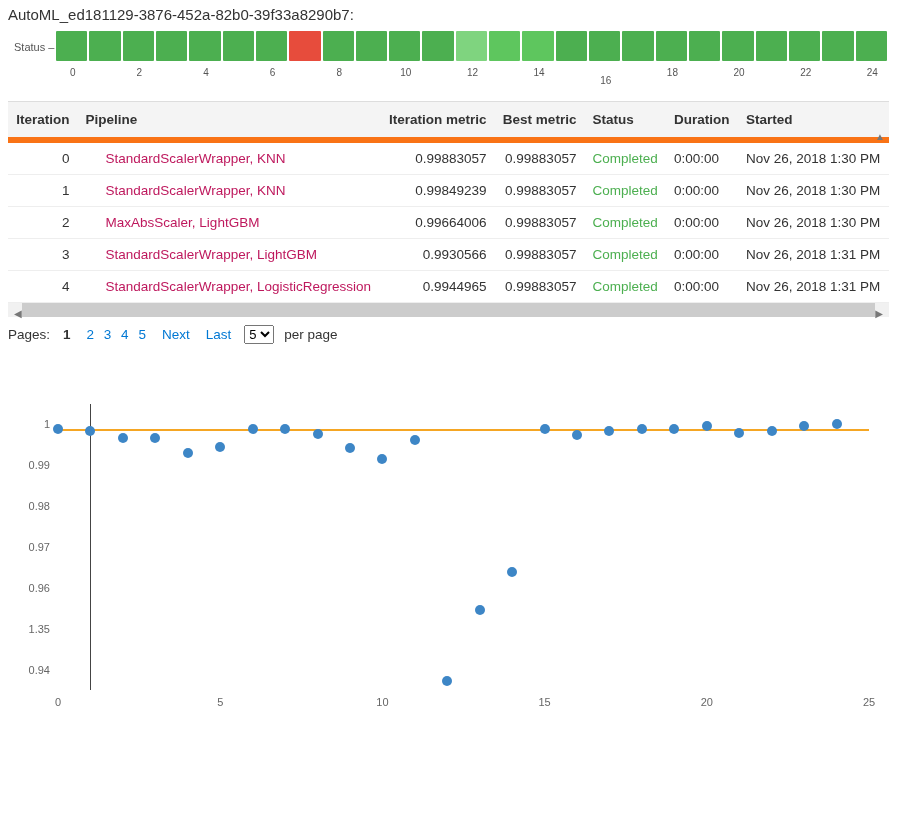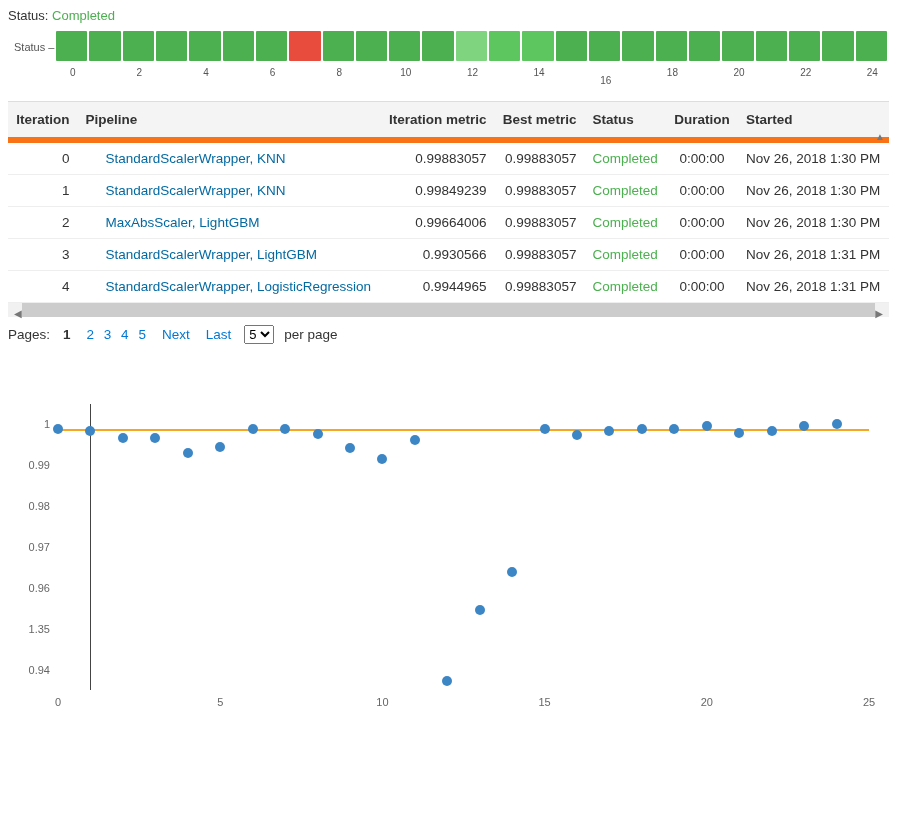--- a/index.html
+++ b/index.html
@@ -13,22 +13,22 @@
   .mini-axis-label { position:absolute; left:6px; top:12px; font-size:11px; color:#555; }
   .mini-track { position:absolute; left:48px; right:0; top:2px; height:30px; display:flex; }
   .mini-cell { flex:1; margin-right:2px; border-radius:1px; }
   .mini-tick-row { position:absolute; left:48px; right:0; top:38px; height:14px; }
   .mini-tick { position:absolute; transform:translateX(-50%); font-size:10px; color:#555; }
   
   .tbl { width:100%; border-collapse:collapse; font-size:13.5px; }
   .tbl th { text-align:left; background:#f4f4f4; border-top:1px solid #ddd; border-bottom:6px solid #f97316; padding:10px 8px; font-weight:600; }
   .tbl td { padding:8px 8px; border-bottom:1px solid #eee; }
   .tbl td.num, .tbl th.num { text-align:right; }
-  .tbl td.dur, .tbl th.dur { text-align:center; }
-  .link { color:#0369a1; cursor:pointer;margin-left:20px; }
+  .tbl td.dur, .tbl th.dur { text-align:left; }
+  .link { color:#be185d; cursor:pointer;margin-left:20px; }
   .completed { color:#4CAF50; }
   .scroll-area { position:relative; }
   .scroll-arrow { position:absolute; font-size:10px; color:#777; cursor:pointer; }
   .scroll-arrow.left { left:6px; bottom:-2px; }
   .scroll-arrow.right { right:6px; bottom:-2px; }
   .scroll-arrow.up { right:4px; top:30px; }
   .hscroll { height:14px; background:#f1f1f1; margin-top:0; position:relative; }
   .hscroll-thumb { position:absolute; left:14px; right:14px; top:0; bottom:0; background:#ccc; }
   
   .pager { margin-top:8px; font-size:13.5px; display:flex; align-items:center; gap:10px; }
@@ -45,23 +45,21 @@
   .axis-v { position:absolute; top:0; bottom:0; width:1px; background:#444; }
   .best-line { position:absolute; left:0; right:0; height:2px; background:#f5a623; }
   .pt { position:absolute; width:10px; height:10px; margin-left:-5px; margin-top:-5px; border-radius:50%; background:#3d86c6; }
   .footer-link { font-size:13px; margin-top:10px; }
   .footer-link a { color:#0078d4; text-decoration:none; cursor:pointer; }
 </style>
 </head>
 <body>
 
 <div class="wrap">
-  <div class="status-row">
-    <span>Status: </span><span class="status-val">Completed</span>
-  </div>
+  <div class="title">AutoML_ed181129-3876-452a-82b0-39f33a8290b7:</div>
 
   <div class="mini">
     <div class="mini-axis-label">Status –</div>
     <div class="mini-track" id="mini-track">
         <div class="mini-cell" style="background: rgb(76, 175, 80);"></div>
         <div class="mini-cell" style="background: rgb(76, 175, 80);"></div>
         <div class="mini-cell" style="background: rgb(76, 175, 80);"></div>
         <div class="mini-cell" style="background: rgb(76, 175, 80);"></div>
         <div class="mini-cell" style="background: rgb(76, 175, 80);"></div>
         <div class="mini-cell" style="background: rgb(76, 175, 80);"></div>

